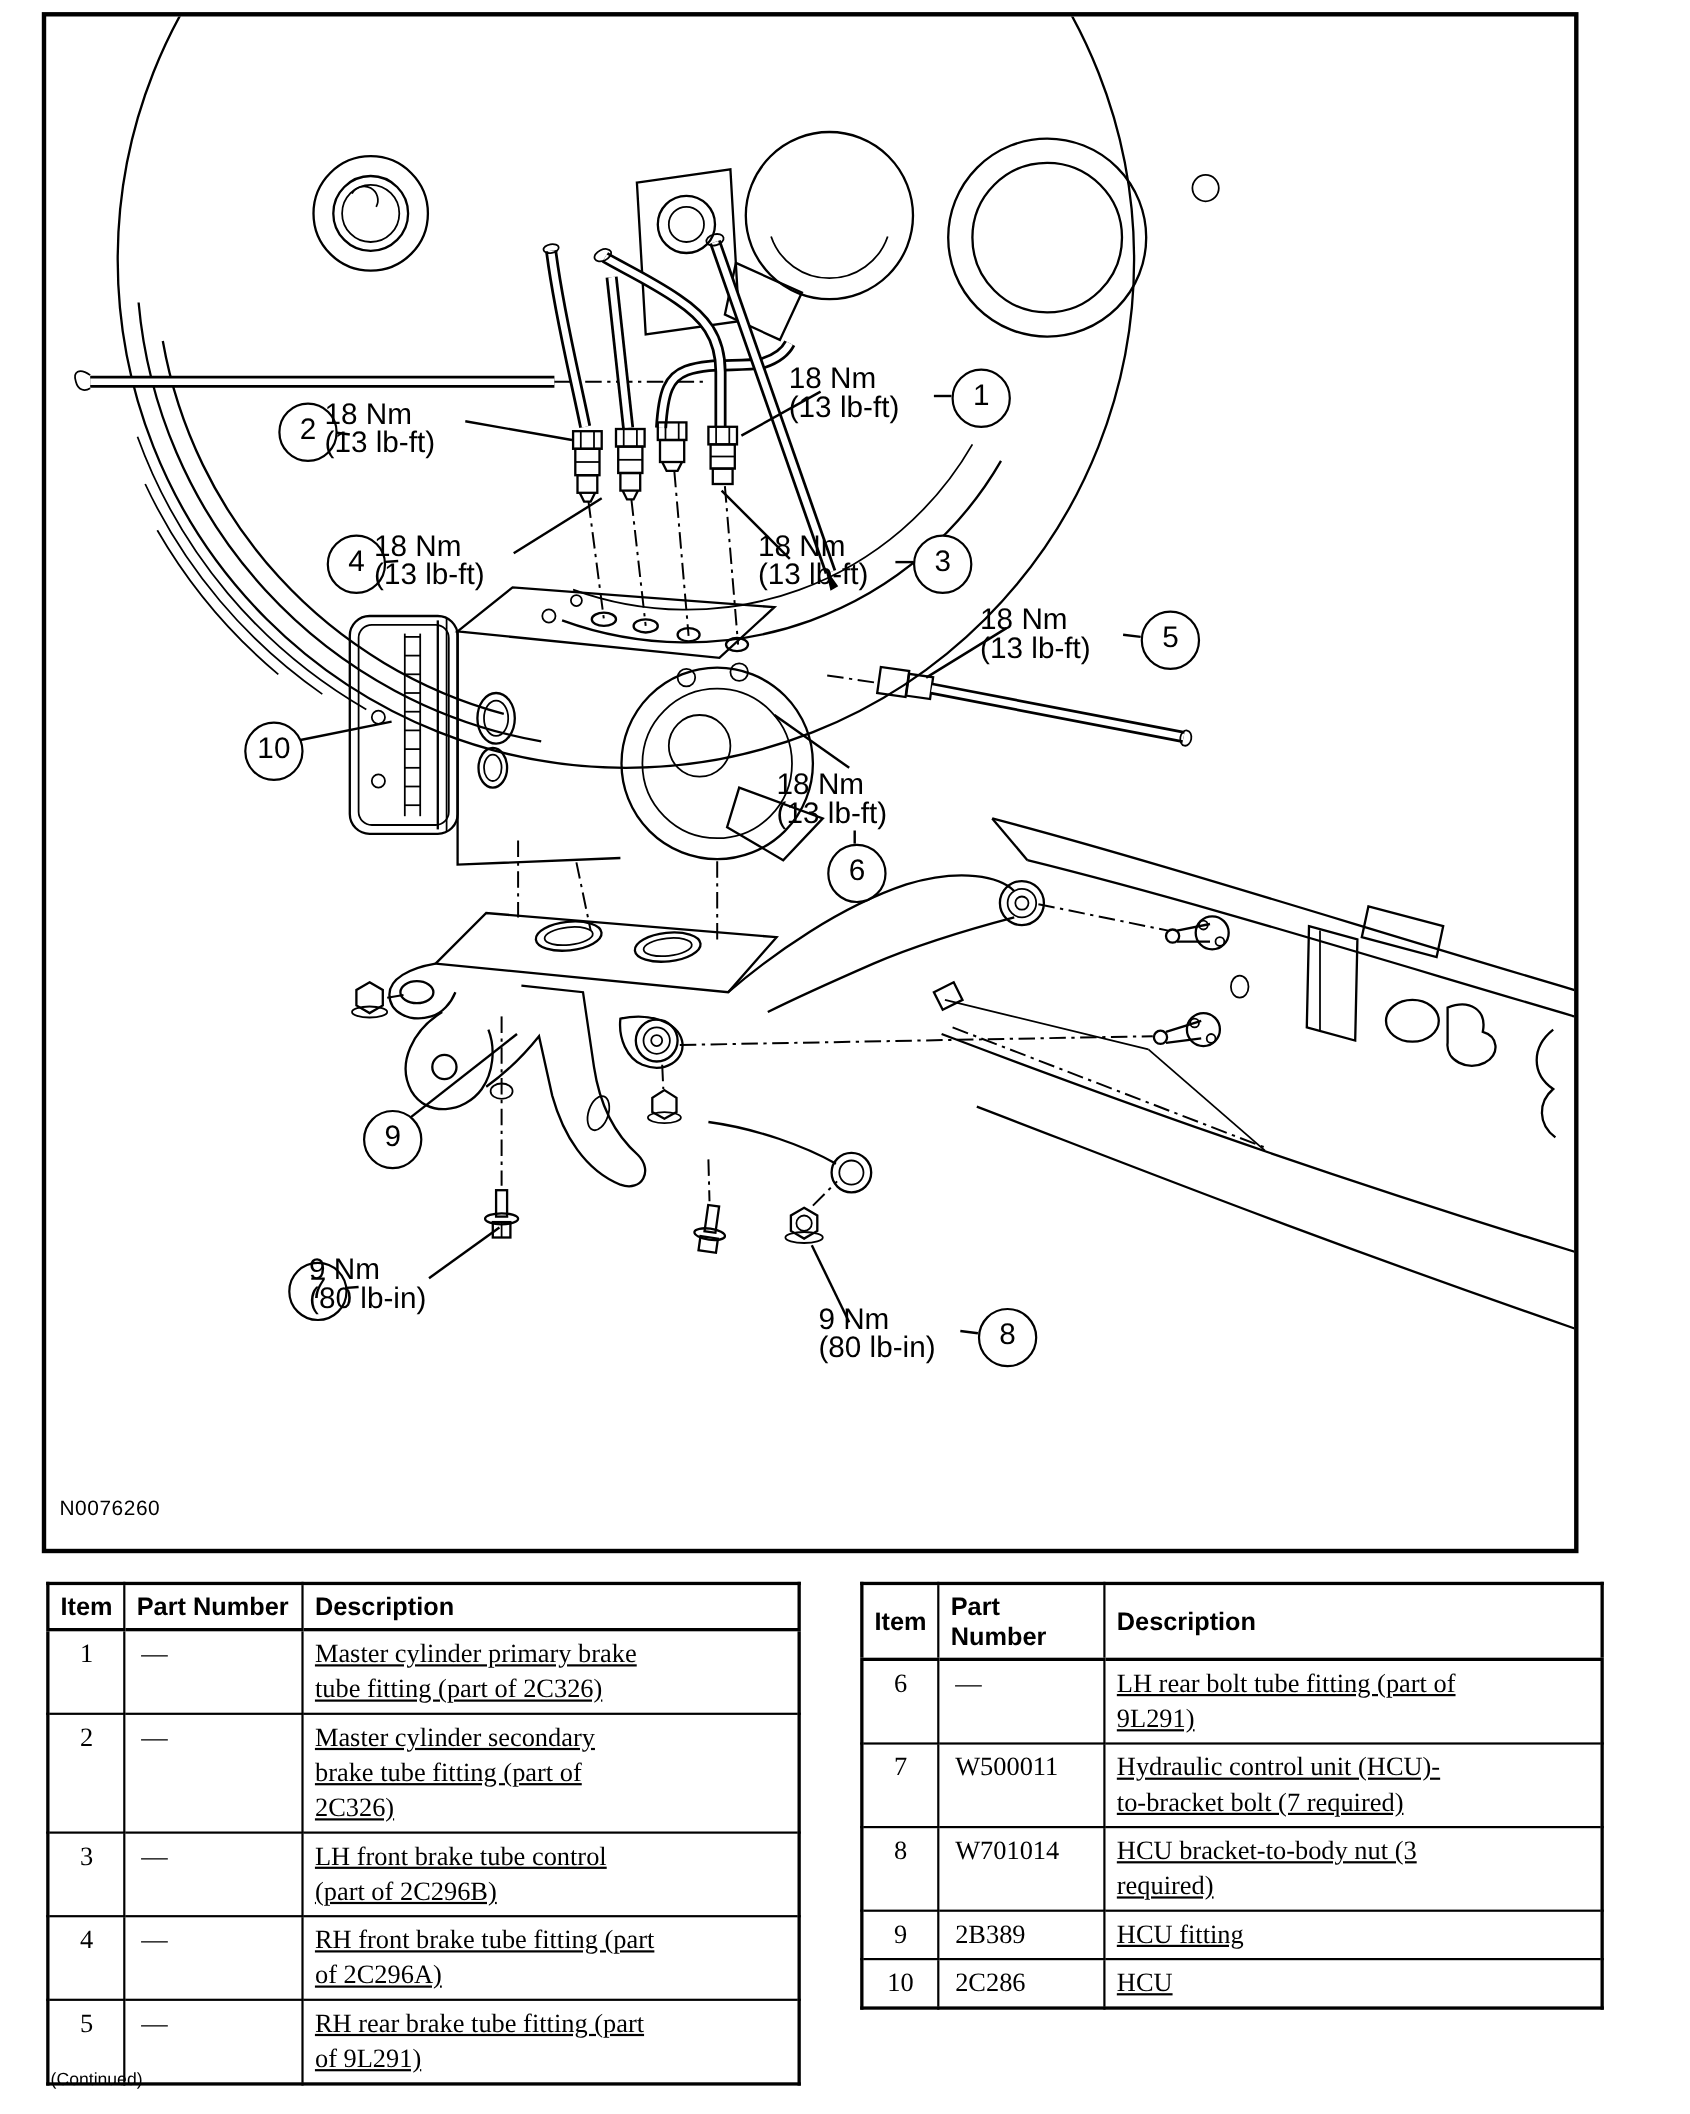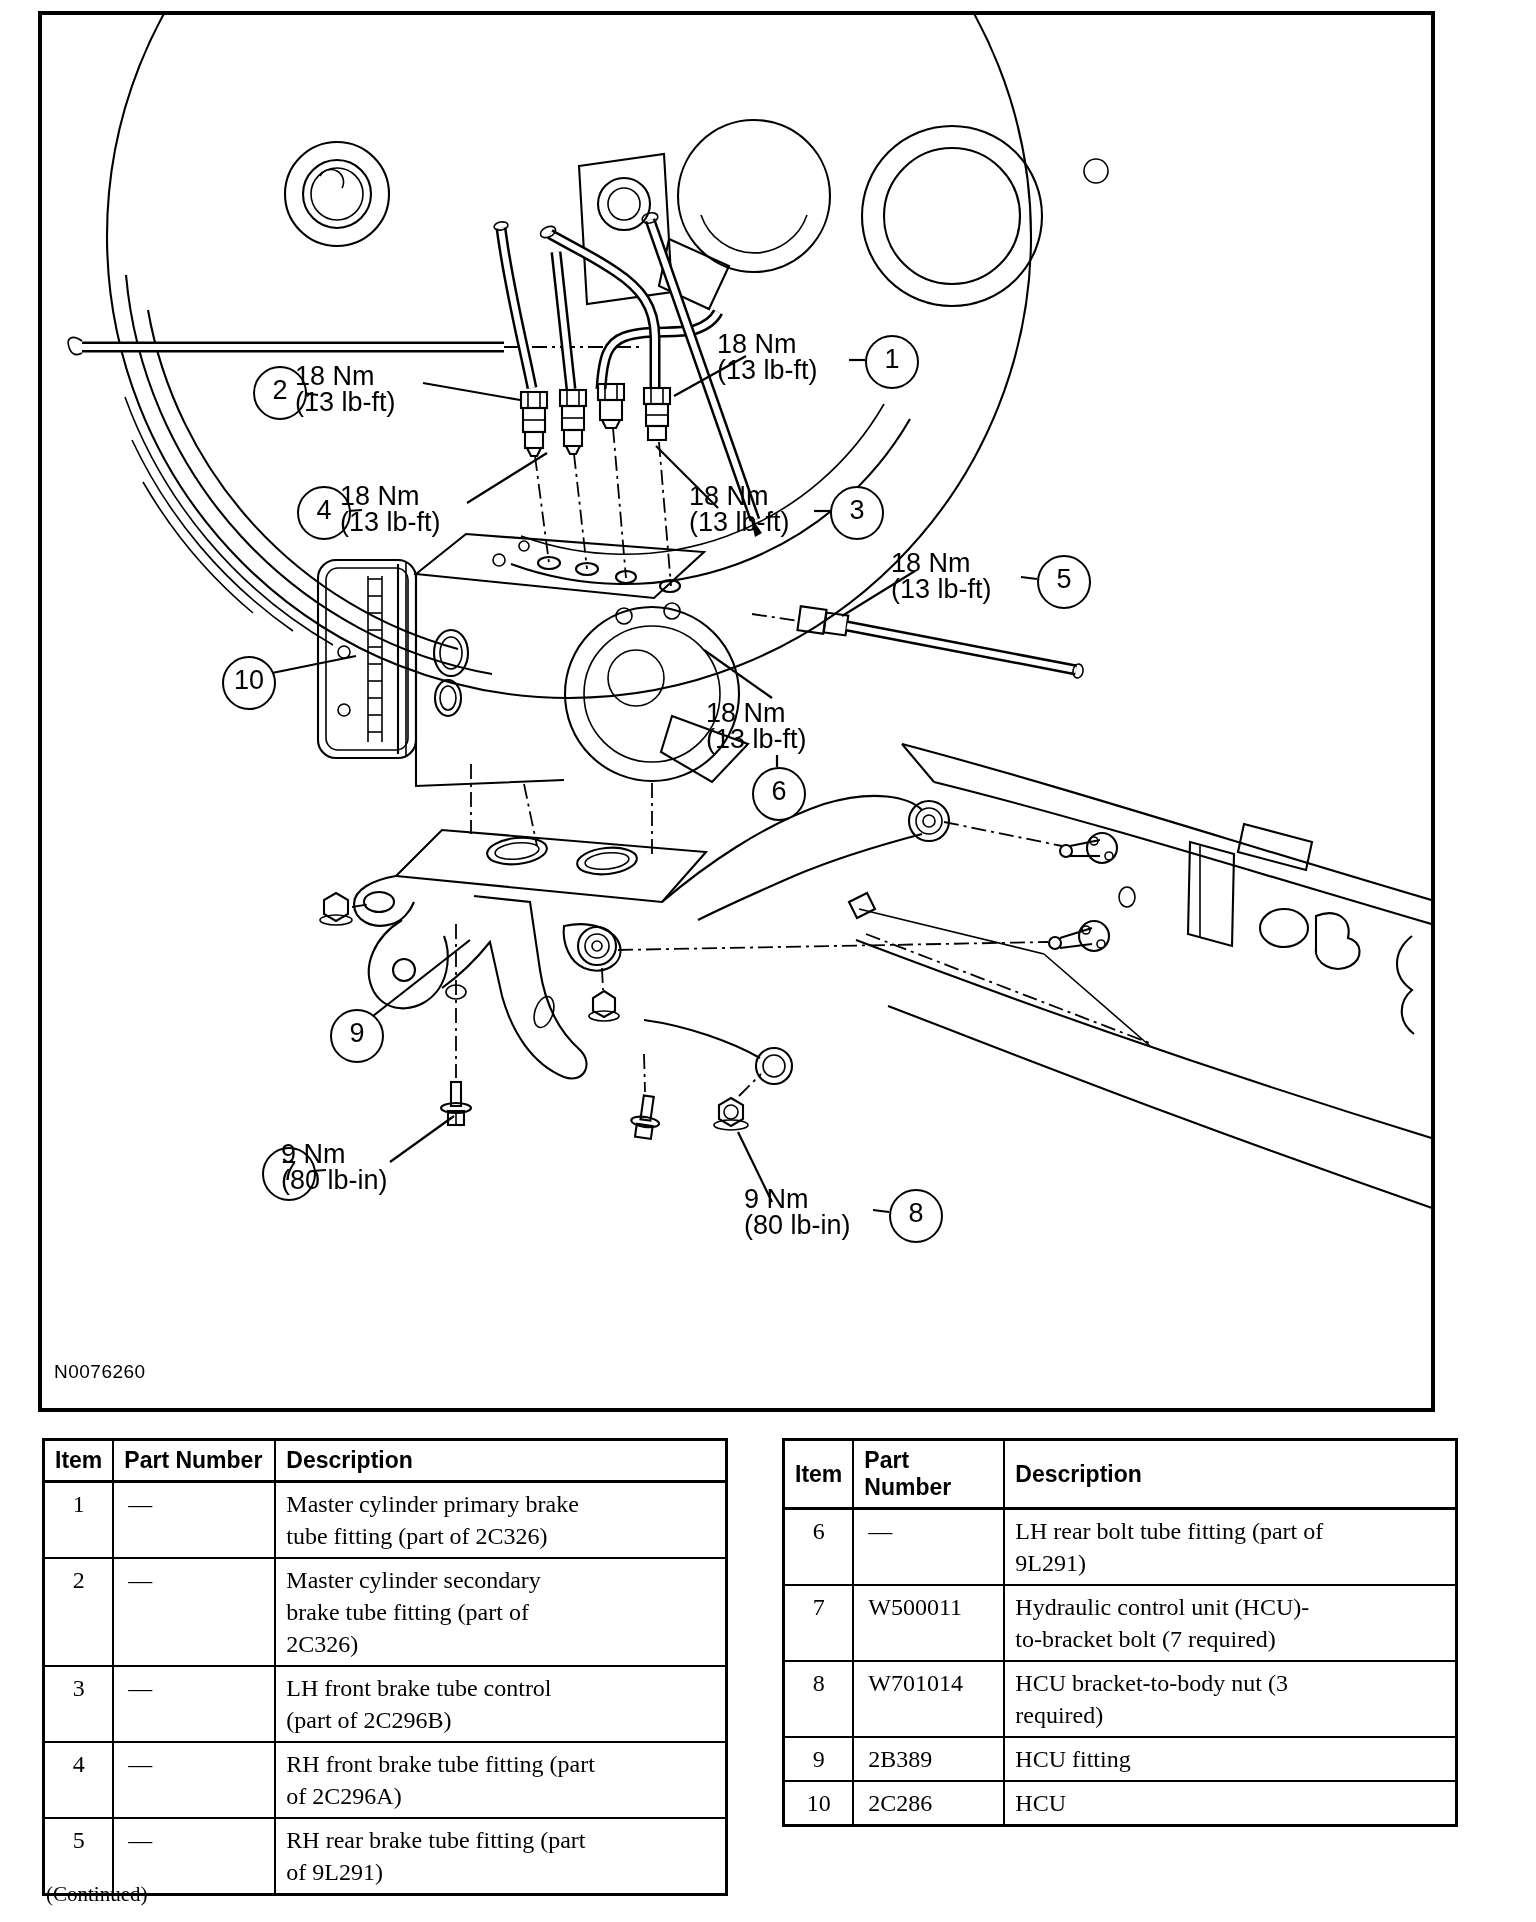--- a/index.html
+++ b/index.html
@@ -23,23 +23,23 @@
                 font-size:27px;line-height:26px;white-space:nowrap;}
   .parts-table{position:absolute;border-collapse:collapse;background:#fff;
                font-family:"Liberation Serif",serif;}
   .parts-table,.parts-table th,.parts-table td{border:2px solid #000;}
   .parts-table{border-width:3px;}
   .parts-table th{font-family:"Liberation Sans",sans-serif;font-weight:bold;font-size:23px;
                   text-align:left;padding:6px 10px;border-bottom-width:3px;}
   .parts-table td{font-size:24px;line-height:32px;vertical-align:top;padding:5px 10px;}
   .parts-table td.c-item{text-align:center;}
   .parts-table td.c-part{padding-left:14px;}
-  .parts-table .desc-inner{width:312px;}
-  .continued{position:absolute;left:46px;top:1882px;font-family:Liberation Serif, serif;
-             font-size:21px;}
+  .parts-table .desc-inner{width:312px;text-decoration:underline;}
+  .continued{position:absolute;left:46px;top:1882px;font-family:Liberation Sans, sans-serif;
+             font-size:16px;}
 </style>
 </head>
 <body>
 
 <div class="page">
 
   <div class="figure-box">
     <svg viewBox="38 11 1389 1393" preserveAspectRatio="none">
 
       <g>

